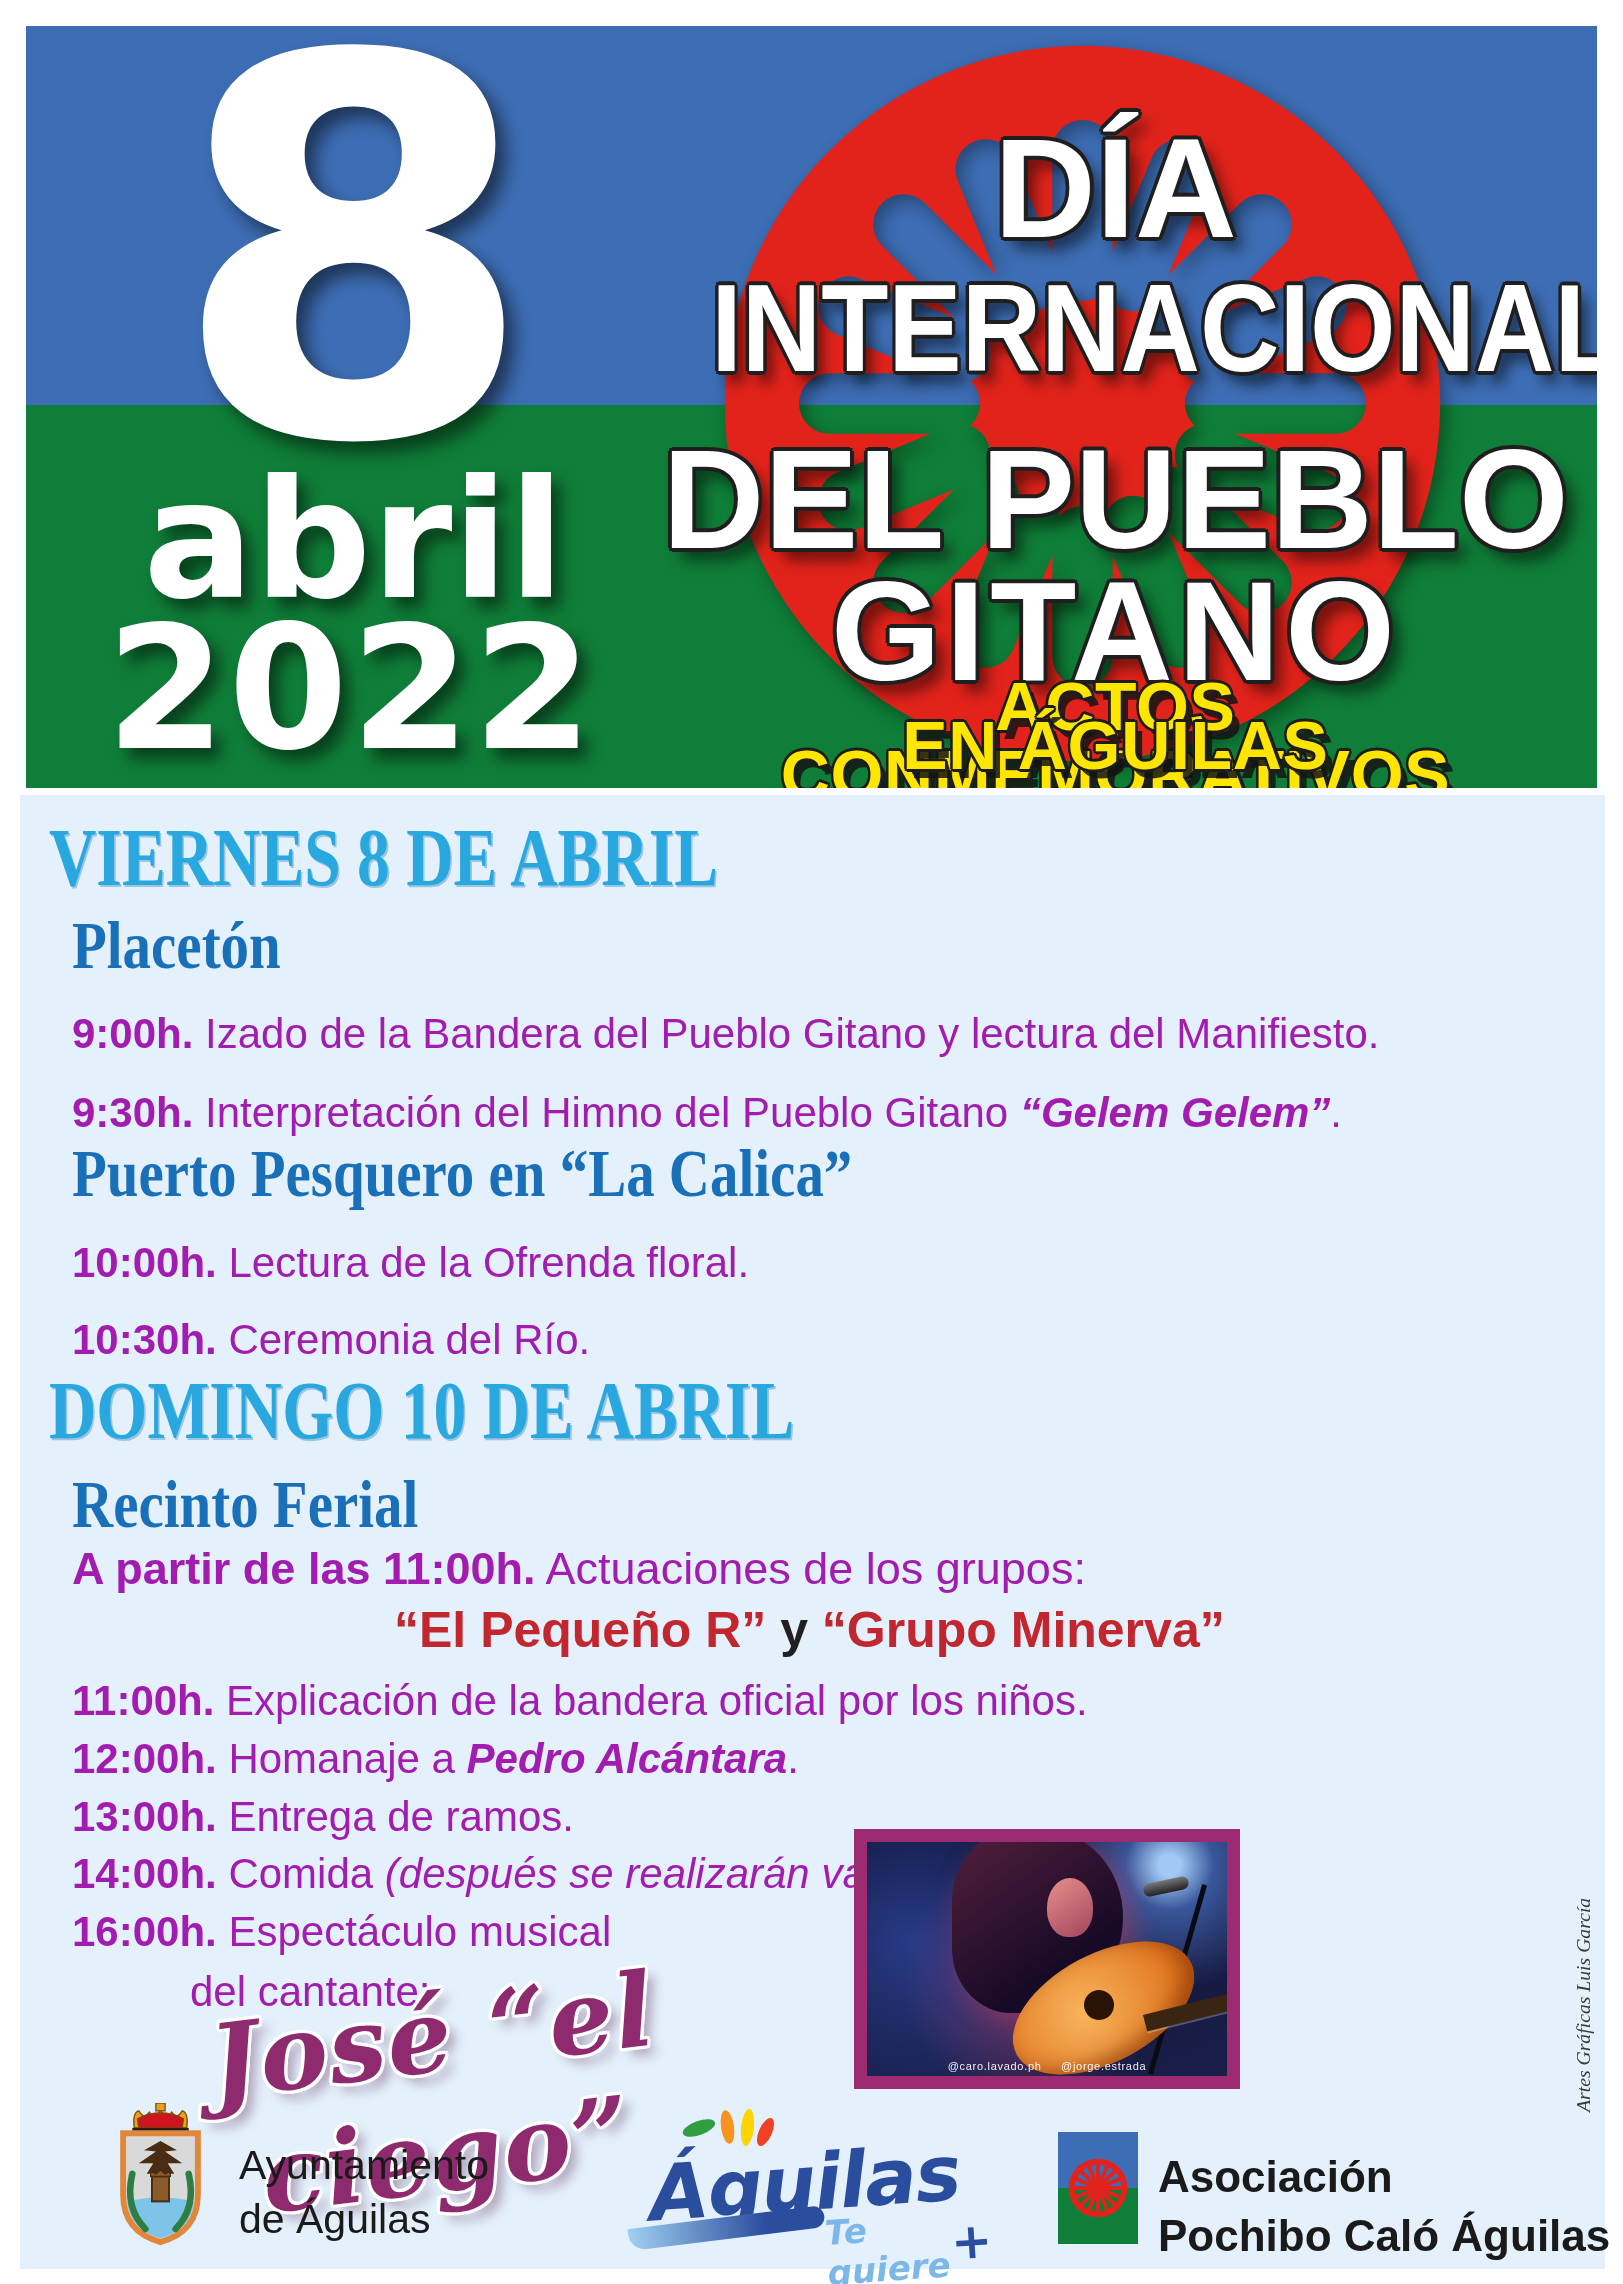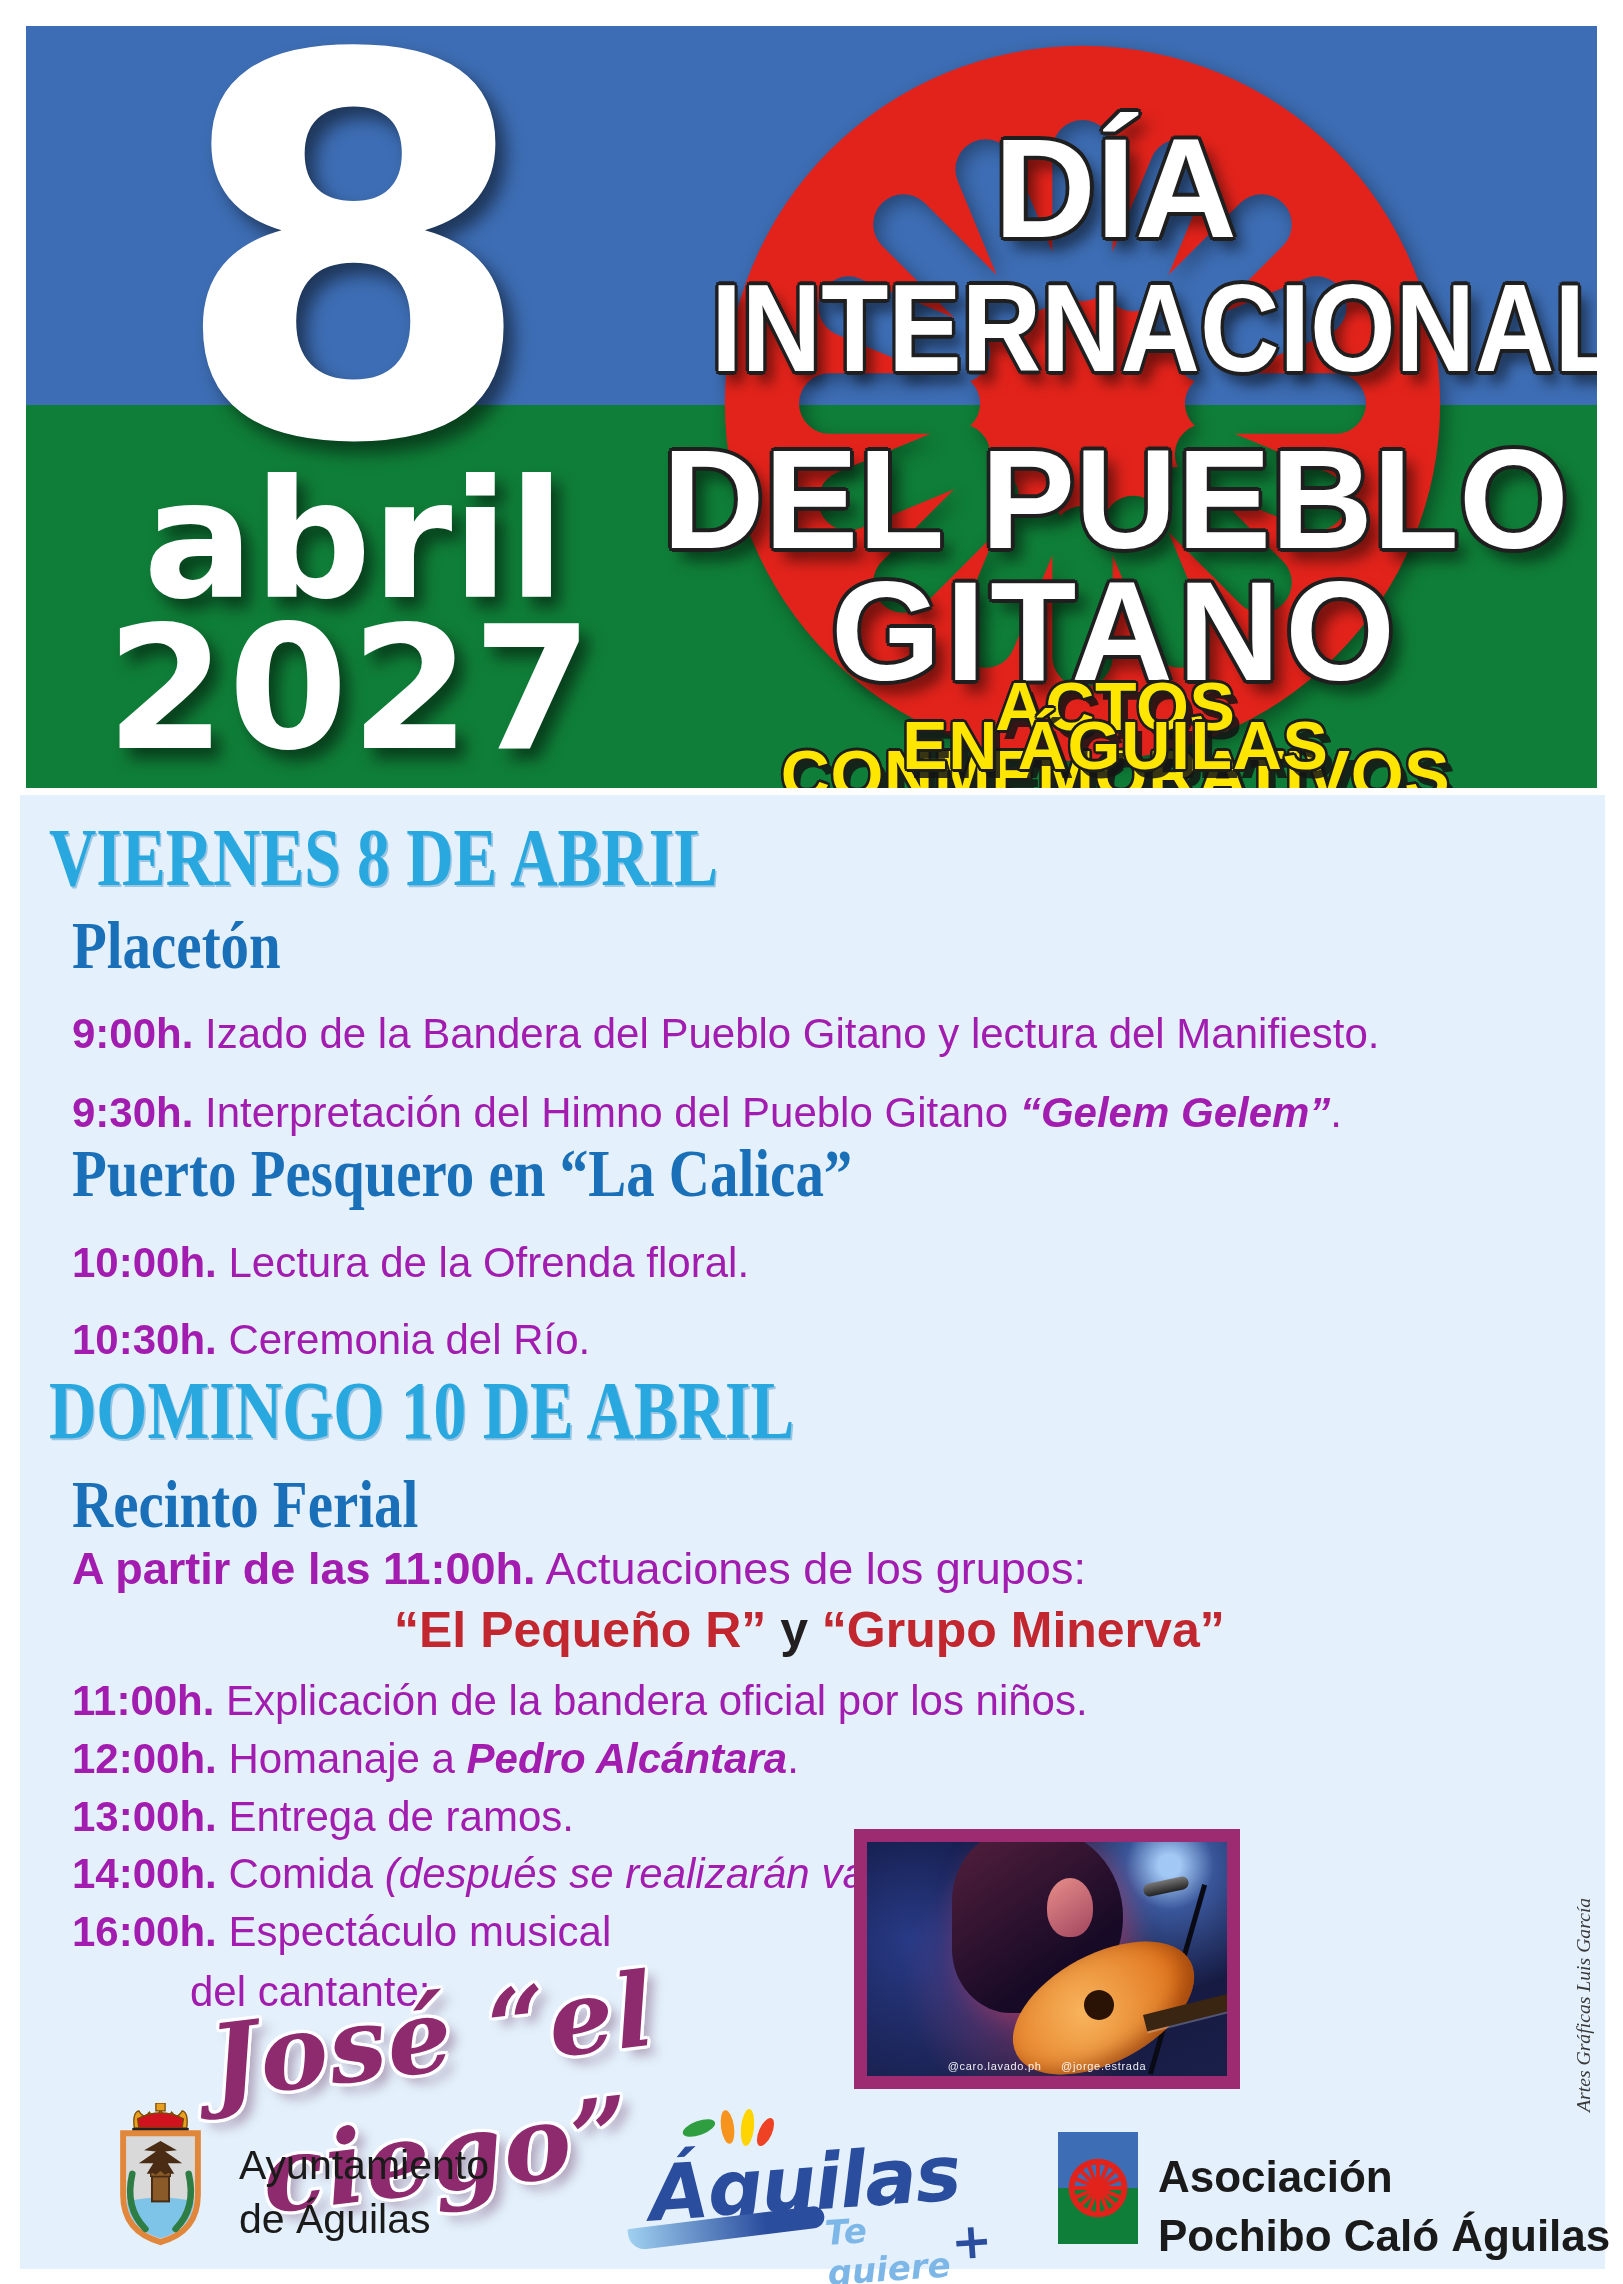--- a/index.html
+++ b/index.html
@@ -149,21 +149,21 @@
             <rect x="-46" y="-432" width="92" height="276" rx="46" transform="rotate(337.5)"></rect>
           </g>
         </mask>
       </defs>
       <circle r="545" fill="#e2231b" mask="url(#wheelHoles)"></circle>
       <circle r="118" fill="#e2231b"></circle>
     </svg>
 
     <div class="date-8">8</div>
     <div class="date-abril">abril</div>
-    <div class="date-2022">2027</div>
+    <div class="date-2022">2022</div>
 
     <div class="title-col">
       <div class="title-line t1">DÍA</div>
       <div class="title-line t2">INTERNACIONAL</div>
       <div class="title-line t3">DEL PUEBLO</div>
       <div class="title-line t4">GITANO</div>
       <div class="subtitle st1">ACTOS CONMEMORATIVOS</div>
       <div class="subtitle st2">EN ÁGUILAS</div>
     </div>
   </div>

